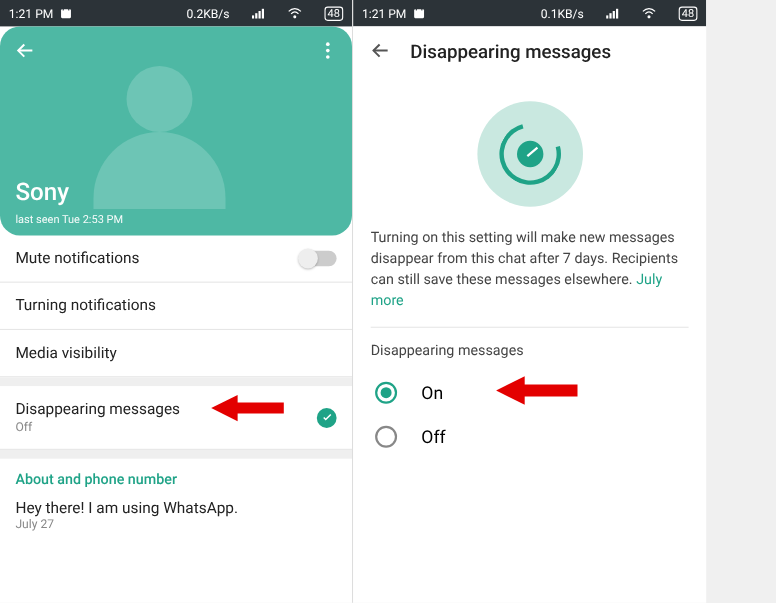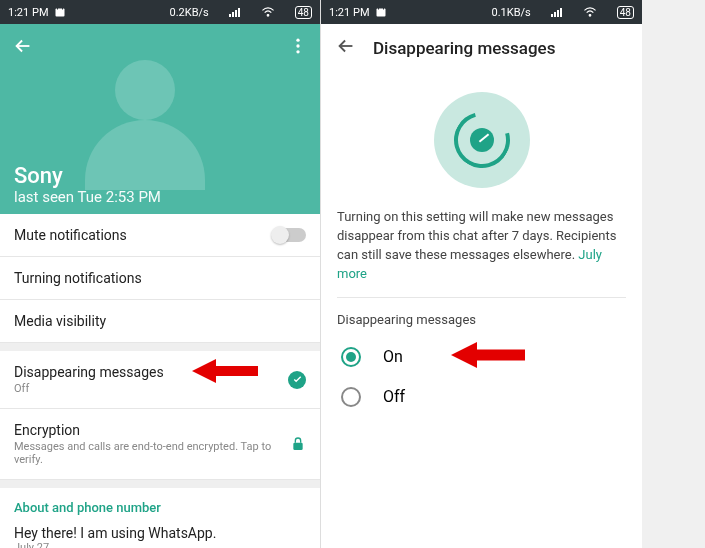--- a/index.html
+++ b/index.html
@@ -8,28 +8,28 @@
   .phone { position: relative; width: 321px; height: 548px; background: #fff; overflow: hidden; border-right: 1px solid #ddd; }
   .phone:last-child { border-right: none; }
 
   
   .statusbar { height: 24px; background: #2c3338; color: #fff; display: flex; align-items: center; justify-content: space-between; padding: 0 8px; font-size: 11px; }
   .statusbar .left { display: flex; align-items: center; gap: 6px; }
   .statusbar .right { display: flex; align-items: center; gap: 20px; }
   .sb-icon { display: inline-flex; }
 
   
-  .profile-header { background: #4eb8a4; height: 190px; position: relative; color: #fff; }
+  .profile-header { background: #4eb8a4; height: 190px; position: relative; color: #fff; border-radius: 18px; }
   .profile-header .topbar { height: 48px; display: flex; align-items: center; justify-content: space-between; padding: 0 12px; }
   .profile-header .topbar .spacer { flex: 1; }
   .avatar { position: absolute; top: 36px; left: 50%; transform: translateX(-50%); width: 150px; height: 150px; }
   .avatar .circle { position: absolute; top: 0; left: 30px; width: 60px; height: 60px; border-radius: 50%; background: #6dc5b5; }
   .avatar .body { position: absolute; top: 60px; left: 0; width: 120px; height: 70px; background: #6dc5b5; border-radius: 60px 60px 0 0; }
   .contact-name { position: absolute; bottom: 26px; left: 14px; font-size: 22px; font-weight: 500; }
-  .last-seen { position: absolute; bottom: 8px; left: 14px; font-size: 15px; opacity: 0.95; }
+  .last-seen { position: absolute; bottom: 8px; left: 14px; font-size: 10px; opacity: 0.95; }
 
   .list { background: #fff; }
   .row { padding: 13px 14px; border-bottom: 1px solid #e6e6e6; display: flex; align-items: center; justify-content: space-between; position: relative; }
   .row .label { font-size: 14px; color: #222; }
   .row .sub { font-size: 11px; color: #888; margin-top: 2px; }
   .row .col { display: flex; flex-direction: column; }
   .row.section-gap { border-top: 8px solid #efefef; }
   .row .right-ctrl { display: flex; align-items: center; }
 
   .toggle { width: 34px; height: 14px; border-radius: 8px; background: #ccc; position: relative; }
@@ -48,21 +48,21 @@
   .dm-top { height: 48px; display: flex; align-items: center; gap: 16px; padding: 0 14px; background: #fff; }
   .dm-title { font-size: 17px; font-weight: 500; color: #222; }
   .dm-body { padding: 20px 16px; }
   .dm-icon { width: 96px; height: 96px; border-radius: 50%; background: #c9e8e0; margin: 0 auto 20px; display: flex; align-items: center; justify-content: center; position: relative; }
   .dm-icon-inner { width: 56px; height: 56px; border-radius: 50%; border: 4px solid #1fa387; border-top-color: transparent; transform: rotate(30deg); position: absolute; }
   .dm-icon-dot { width: 24px; height: 24px; border-radius: 50%; background: #1fa387; position: relative; }
   .dm-icon-dot::after { content: ""; position: absolute; width: 12px; height: 2px; background: #fff; top: 9px; left: 8px; transform: rotate(-40deg); }
   .dm-desc { font-size: 13px; color: #444; line-height: 1.45; border-bottom: 1px solid #e6e6e6; padding-bottom: 14px; }
   .dm-desc a { color: #1fa387; text-decoration: none; }
   .dm-section { font-size: 13px; color: #444; margin: 14px 0 10px; }
-  .radio-row { display: flex; align-items: flex-start; gap: 22px; padding: 10px 4px; position: relative; }
+  .radio-row { display: flex; align-items: center; gap: 22px; padding: 10px 4px; position: relative; }
   .radio { width: 20px; height: 20px; border-radius: 50%; border: 2px solid #888; display: inline-flex; align-items: center; justify-content: center; }
   .radio.checked { border-color: #1fa387; }
   .radio.checked::after { content: ""; width: 10px; height: 10px; border-radius: 50%; background: #1fa387; }
 
   
   .arrow { position: absolute; pointer-events: none; }
   .arrow svg { overflow: visible; }
 </style>
 </head>
 <body>
@@ -148,32 +148,20 @@
               </svg>
             </span>
           </span>
         <div class="arrow" style="left:190px;top:2px;">
           <svg width="70" height="36">
               <path d="M68 18 L18 18" stroke="#e30000" stroke-width="10" fill="none"></path>
               <polygon points="2,18 26,6 26,30" fill="#e30000"></polygon>
             </svg>
         </div>
       </div>
-      <div class="row">
-        <div class="col">
-          <span class="label">Encryption</span>
-          <span class="sub">Messages and calls are end-to-end encrypted. Tap to verify.</span>
-        </div>
-        <span class="right-ctrl lock-icon">
-            <svg width="16" height="16" viewBox="0 0 24 24" fill="#1fa387">
-              <rect x="5" y="10" width="14" height="11" rx="2"></rect>
-              <path d="M8 10 V7 a4 4 0 0 1 8 0 v3" fill="none" stroke="#1fa387" stroke-width="2"></path>
-            </svg>
-          </span>
-      </div>
 
       <div class="about-head">About and phone number</div>
       <div class="about-body">
         <div class="txt">Hey there! I am using WhatsApp.</div>
         <div class="date">July 27</div>
       </div>
     </div>
   </div>
 
   <div class="phone">

